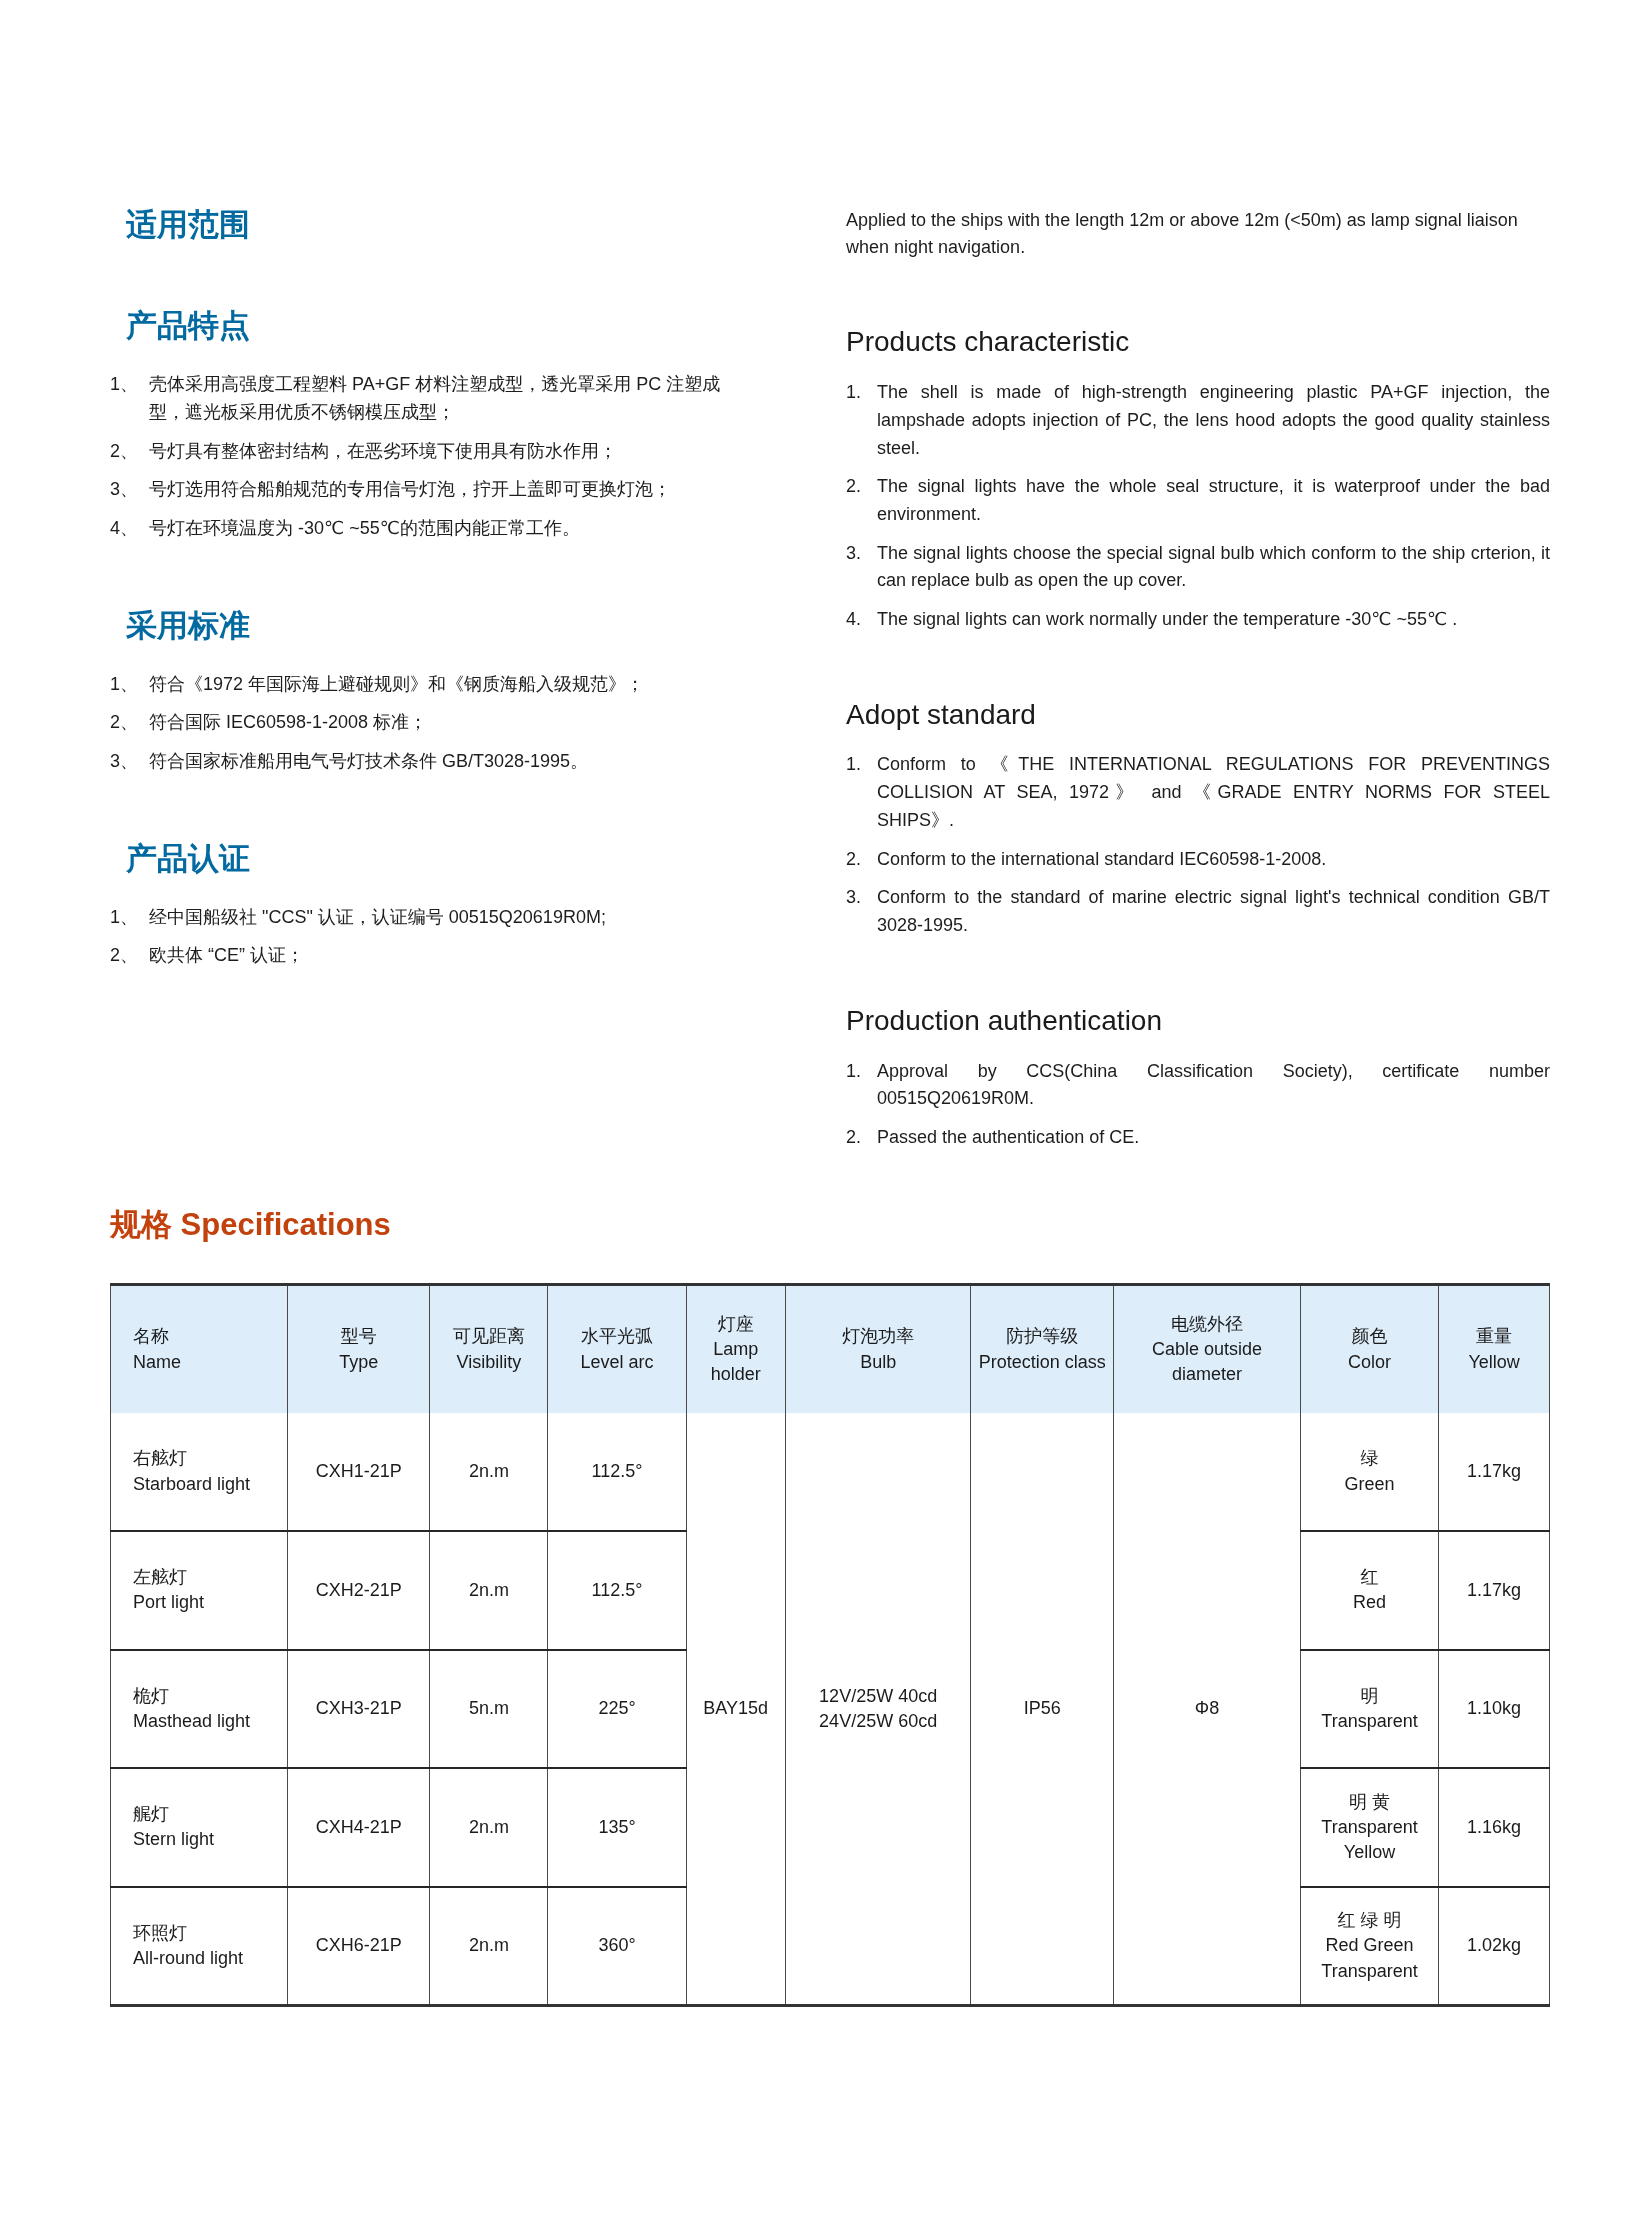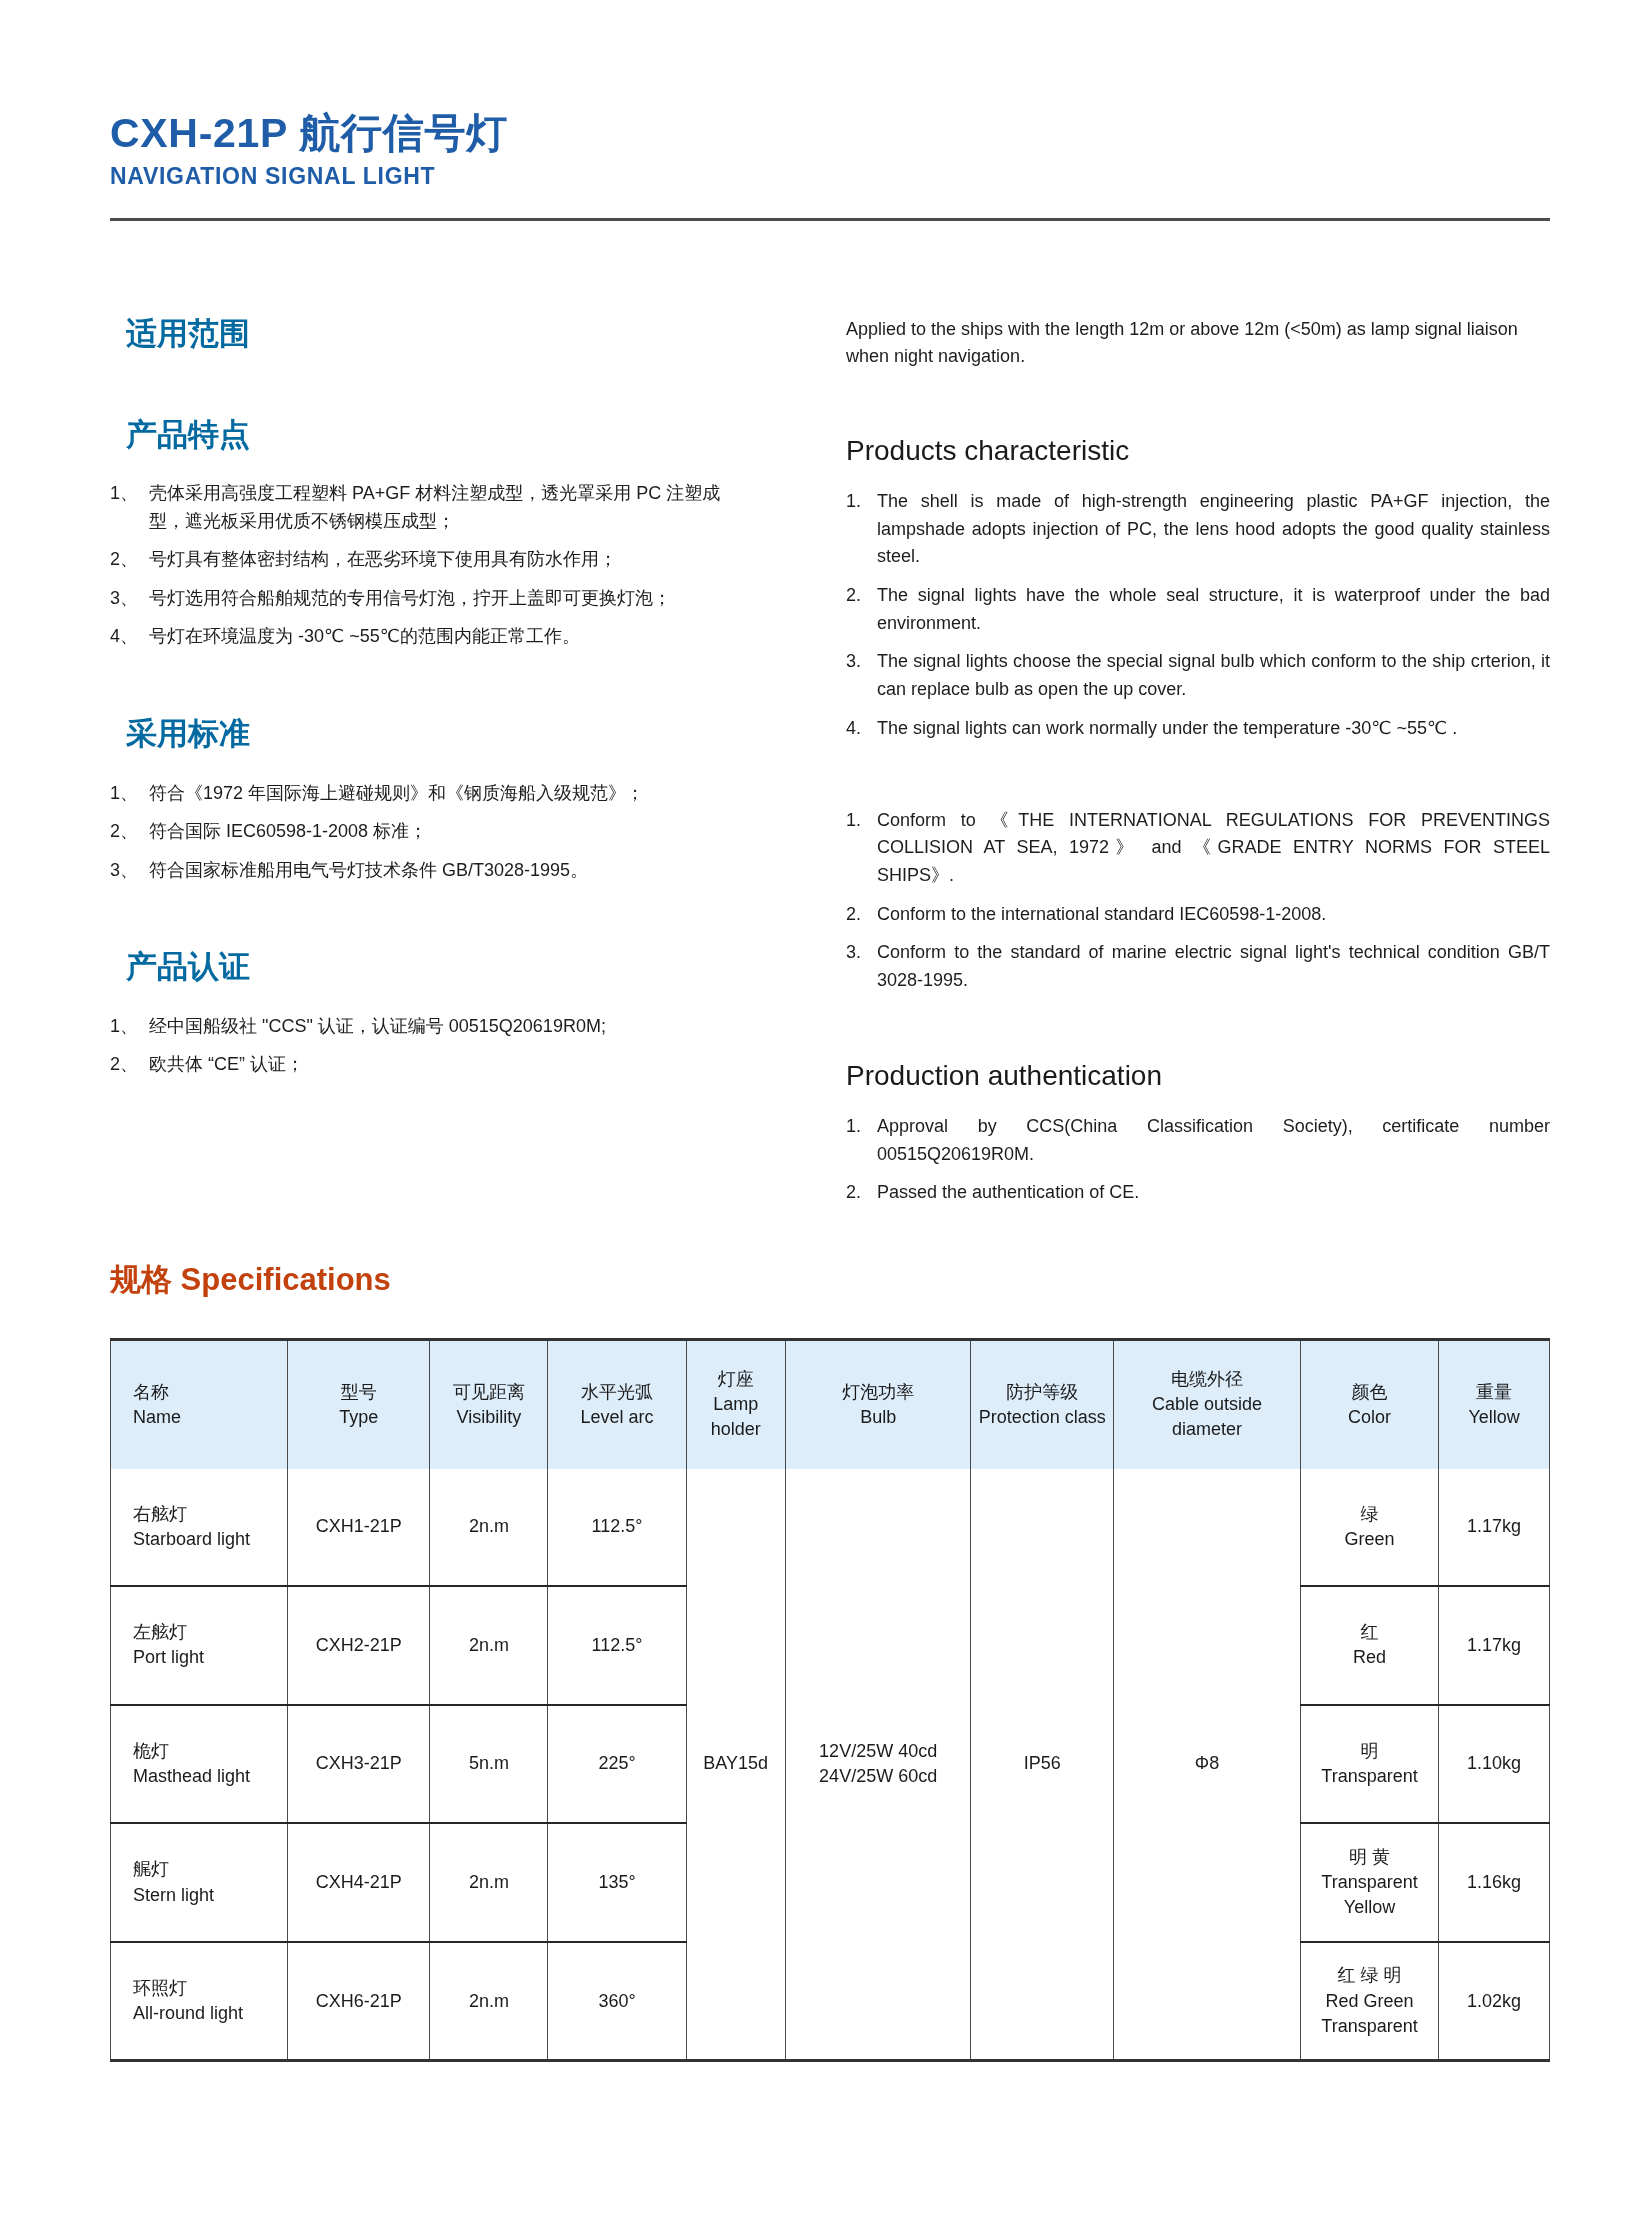--- a/index.html
+++ b/index.html
@@ -63,25 +63,20 @@
   table.spec tbody td{height:106px;background:#ffffff;}
   table.spec th.first, table.spec td.first{text-align:left;padding-left:22px;}
   table.spec tbody tr.sep td{border-top:2.7px solid #262626;}
   .cell-sub{display:block;}
 </style>
 </head>
 <body>
 
 <div class="page">
 
-  <div>
-    <div class="title">CXH-21P 航行信号灯</div>
-    <div class="subtitle">NAVIGATION SIGNAL LIGHT</div>
-    <div class="rule title-rule"></div>
-  </div>
 
   <div class="columns">
 
     <div class="col-zh">
       <div class="sect">
         <div class="h-zh">适用范围</div>
       </div>
 
       <div class="sect">
         <div class="h-zh">产品特点</div>
@@ -159,20 +154,21 @@
               <span class="txt">The signal lights choose the special signal bulb which conform to the ship crterion, it can replace bulb as open the up cover.</span>
             </div>
           <div class="li li-en">
               <span class="num">4.</span>
               <span class="txt">The signal lights can work normally under the temperature -30℃ ~55℃ .</span>
             </div>
         </div>
       </div>
 
       <div class="sect">
+        <div class="h-en">Adopt standard</div>
         <div class="list list-en">
           <div class="li li-en">
               <span class="num">1.</span>
               <span class="txt">Conform to 《THE INTERNATIONAL REGULATIONS FOR PREVENTINGS COLLISION AT SEA, 1972》 and 《GRADE ENTRY NORMS FOR STEEL SHIPS》.</span>
             </div>
           <div class="li li-en">
               <span class="num">2.</span>
               <span class="txt">Conform to the international standard IEC60598-1-2008.</span>
             </div>
           <div class="li li-en">

